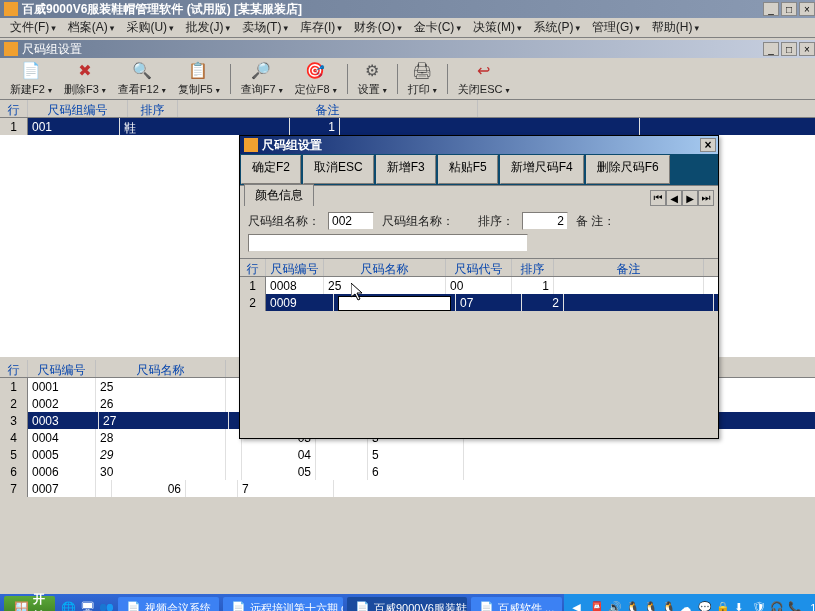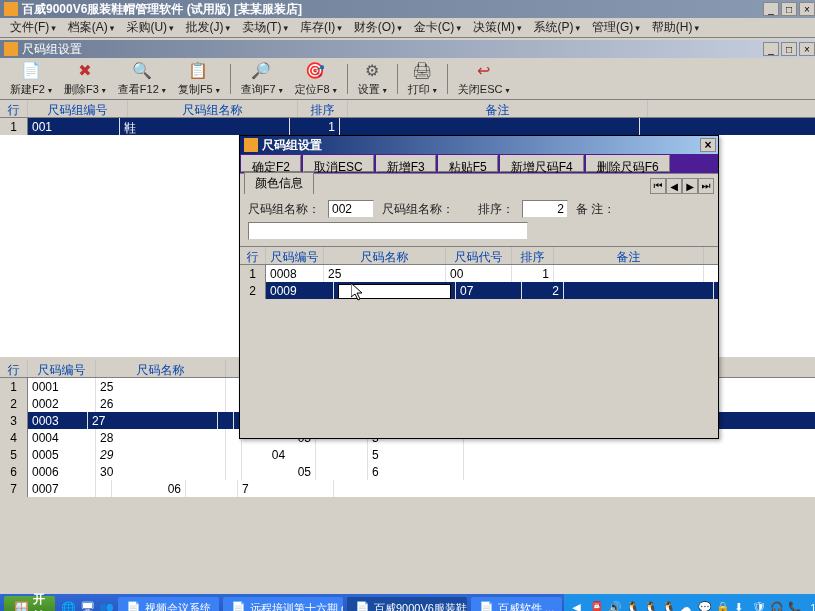--- a/index.html
+++ b/index.html
@@ -31,21 +31,21 @@
 .grid-row.selected { background: #0a246a; color: #fff; }
 .gb-cell { padding: 2px 4px; border-right: 1px solid #e0e0e0; overflow: hidden; white-space: nowrap; }
 
 .main-grid-section { height: 257px; background: #fff; }
 .lower-grid-section { position: absolute; top: 360px; left: 0; width: 815px; background: #fff; }
 
 
 .dialog { position: absolute; top: 135px; left: 239px; width: 480px; height: 304px; background: #d4d0c8; border: 1px solid #000; box-shadow: 2px 2px 4px rgba(0,0,0,0.3); z-index: 10; }
 .dlg-title { height: 18px; background: linear-gradient(to right, #0a246a, #a6caf0); display: flex; align-items: center; color: #fff; padding-left: 4px; font-weight: bold; }
 .dlg-close { margin-left: auto; width: 16px; height: 14px; background: #d4d0c8; border: 1px solid #888; color: #000; display: flex; align-items: center; justify-content: center; cursor: default; margin-right: 2px; }
-.dlg-toolbar { height: 20px; display: flex; border-bottom: 1px solid #808080; background: #4c1d95; }
+.dlg-toolbar { height: 32px; display: flex; border-bottom: 1px solid #808080; background: #0c4a6e; }
 .dlg-btn { padding: 3px 10px; border: 1px outset #d4d0c8; background: #d4d0c8; cursor: default; margin: 1px; }
 .dlg-tab-row { height: 20px; display: flex; align-items: flex-end; padding-left: 4px; }
 .dlg-tab { padding: 2px 10px; background: #d4d0c8; border: 1px solid #808080; border-bottom: none; }
 .dlg-nav { margin-left: auto; display: flex; margin-right: 4px; }
 .dlg-nav-btn { width: 16px; height: 16px; border: 1px solid #888; background: #d4d0c8; display: flex; align-items: center; justify-content: center; font-size: 10px; cursor: default; }
 .dlg-form { padding: 6px 8px; background: #d4d0c8; display: flex; flex-wrap: wrap; gap: 4px 8px; align-items: center; }
 .dlg-label { color: #222; }
 .dlg-input { border: 1px inset #d4d0c8; background: #fff; padding: 1px 3px; height: 18px; }
 .dlg-grid { background: #fff; border-top: 1px solid #808080; }
 .editing-cell { background: #fff; border: 1px solid #000; height: 15px; }
@@ -145,21 +145,20 @@
       <div class="tool-btn">
         <div class="tool-icon icon-close">↩</div>
         <div class="tool-label">关闭ESC <span style="font-size:8px">▾</span></div>
       </div>
     </div>
 
   <div class="main-grid-section">
     <div class="grid-header" id="mg-header">
         <div class="gh-cell" style="width: 28px;">行号</div>
         <div class="gh-cell" style="width: 100px;">尺码组编号</div>
-        <div class="gh-cell" style="width: 170px;">尺码组名称</div>
         <div class="gh-cell" style="width: 50px;">排序</div>
         <div class="gh-cell" style="width: 300px;">备注</div>
       </div>
     <div class="grid-body" id="mg-body">
         <div class="grid-row selected">
           <div class="gb-cell" style="width: 28px; background: rgb(212, 208, 200); color: rgb(0, 0, 0); text-align: center; border-right: 1px solid rgb(128, 128, 128);">1</div>
           <div class="gb-cell" style="width: 92px;">001</div>
           <div class="gb-cell" style="width: 170px;">鞋</div>
           <div class="gb-cell" style="width: 50px; text-align: right;">1</div>
           <div class="gb-cell" style="width: 300px;"></div>
@@ -191,42 +190,42 @@
           <div class="gb-cell" style="width: 28px; background: rgb(212, 208, 200); color: rgb(0, 0, 0); text-align: center; border-right: 1px solid rgb(128, 128, 128);">2</div>
           <div class="gb-cell" style="width: 68px;">0002</div>
           <div class="gb-cell" style="width: 130px;">26</div>
           <div class="gb-cell" style="width: 16px;"></div>
           <div class="gb-cell" style="width: 74px; text-align: right;">02</div>
           <div class="gb-cell" style="width: 52px;"></div>
           <div class="gb-cell" style="width: 96px;">2</div>
         </div>
         <div class="grid-row selected">
           <div class="gb-cell" style="width: 28px; background: rgb(212, 208, 200); color: rgb(0, 0, 0); text-align: center; border-right: 1px solid rgb(128, 128, 128);">3</div>
-          <div class="gb-cell" style="width: 60px;">0003</div>
+          <div class="gb-cell" style="width: 71px;">0003</div>
           <div class="gb-cell" style="width: 130px;">27</div>
           <div class="gb-cell" style="width: 16px;"></div>
           <div class="gb-cell" style="width: 74px; text-align: right;">03</div>
           <div class="gb-cell" style="width: 52px;"></div>
           <div class="gb-cell" style="width: 96px;">3</div>
         </div>
         <div class="grid-row">
           <div class="gb-cell" style="width: 28px; background: rgb(212, 208, 200); color: rgb(0, 0, 0); text-align: center; border-right: 1px solid rgb(128, 128, 128);">4</div>
           <div class="gb-cell" style="width: 68px;">0004</div>
           <div class="gb-cell" style="width: 130px;">28</div>
           <div class="gb-cell" style="width: 16px;"></div>
           <div class="gb-cell" style="width: 74px; text-align: right;">03</div>
           <div class="gb-cell" style="width: 52px;"></div>
           <div class="gb-cell" style="width: 96px;">3</div>
         </div>
         <div class="grid-row">
           <div class="gb-cell" style="width: 28px; background: rgb(212, 208, 200); color: rgb(0, 0, 0); text-align: center; border-right: 1px solid rgb(128, 128, 128);">5</div>
           <div class="gb-cell" style="width: 68px;">0005</div>
           <div class="gb-cell" style="width: 130px; font-style: italic;">29</div>
           <div class="gb-cell" style="width: 16px;"></div>
-          <div class="gb-cell" style="width: 74px; text-align: center;">04</div>
+          <div class="gb-cell" style="width: 74px; text-align: right;">04</div>
           <div class="gb-cell" style="width: 52px;"></div>
           <div class="gb-cell" style="width: 96px;">5</div>
         </div>
         <div class="grid-row">
           <div class="gb-cell" style="width: 28px; background: rgb(212, 208, 200); color: rgb(0, 0, 0); text-align: center; border-right: 1px solid rgb(128, 128, 128);">6</div>
           <div class="gb-cell" style="width: 68px;">0006</div>
           <div class="gb-cell" style="width: 130px;">30</div>
           <div class="gb-cell" style="width: 16px;"></div>
           <div class="gb-cell" style="width: 74px; text-align: right;">05</div>
           <div class="gb-cell" style="width: 52px;"></div>

